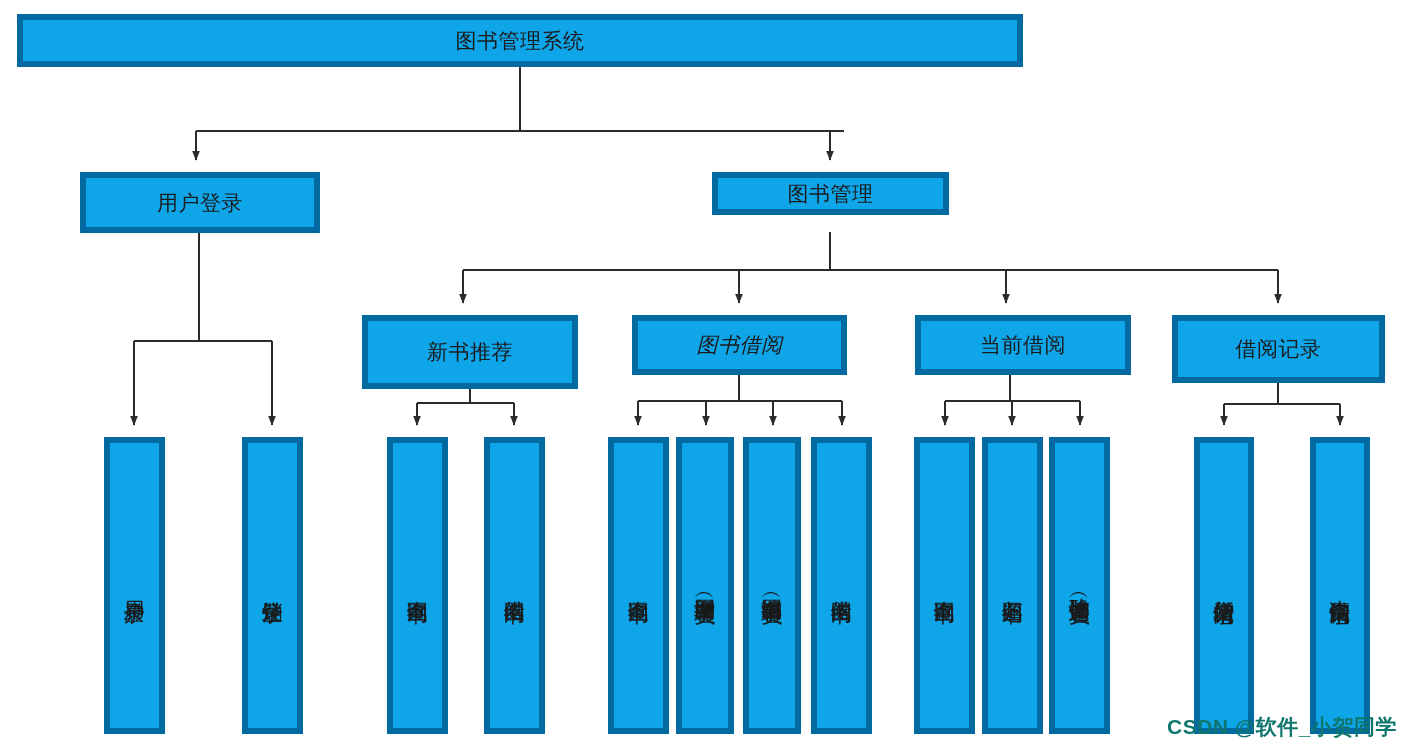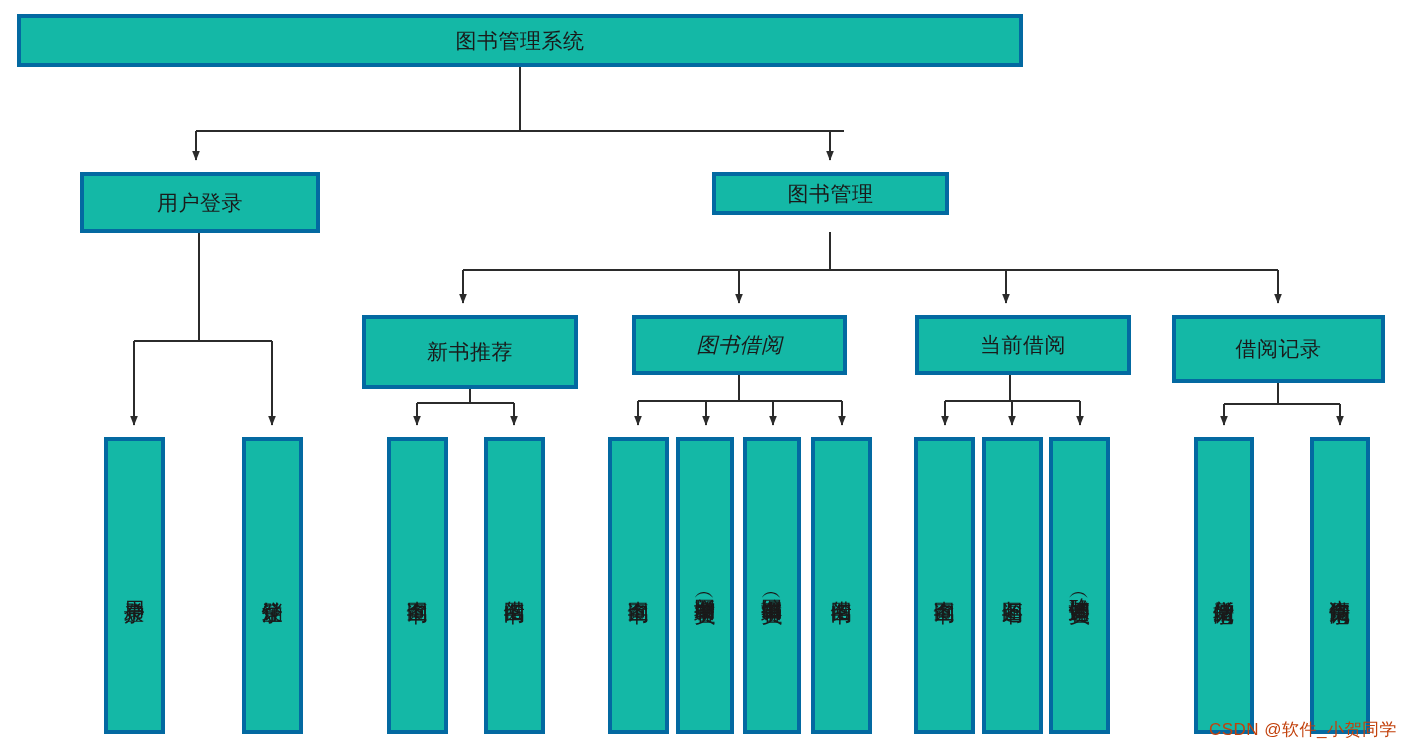--- a/index.html
+++ b/index.html
@@ -22,22 +22,22 @@
   svg.diagram-canvas {
     position: absolute;
     left: 0;
     top: 0;
     width: 1405px;
     height: 747px;
   }
   .node-box {
     position: absolute;
     box-sizing: border-box;
-    border: 4px solid #0369a1;
-    background: #14b8a6;
+    border: 6px solid #0369a1;
+    background: #0ea5e9;
     display: flex;
     align-items: center;
     justify-content: center;
     overflow: hidden;
   }
   .node-label-h {
     font-size: 21px;
     color: #1a1a1a;
     line-height: 1.1;
     letter-spacing: 0.5px;
@@ -50,24 +50,25 @@
     text-orientation: upright;
     line-height: 1.12;
     letter-spacing: 1px;
     white-space: nowrap;
     text-align: center;
   }
   .watermark {
     position: absolute;
     right: 8px;
     bottom: 6px;
-    font-size: 17px;
-    color: #c2410c;
+    font-size: 21px;
+    color: #0f766e;
     white-space: nowrap;
     letter-spacing: 0.5px;
+    font-weight: bold;
   }
 </style>
 </head>
 <body>
 
 <div id="diagram-root">
 
   <svg class="diagram-canvas" viewBox="0 0 1405 747">
     <defs>
       <marker id="arrowhead" markerWidth="9" markerHeight="10" refX="4.2" refY="9.2" orient="0" markerUnits="userSpaceOnUse">

